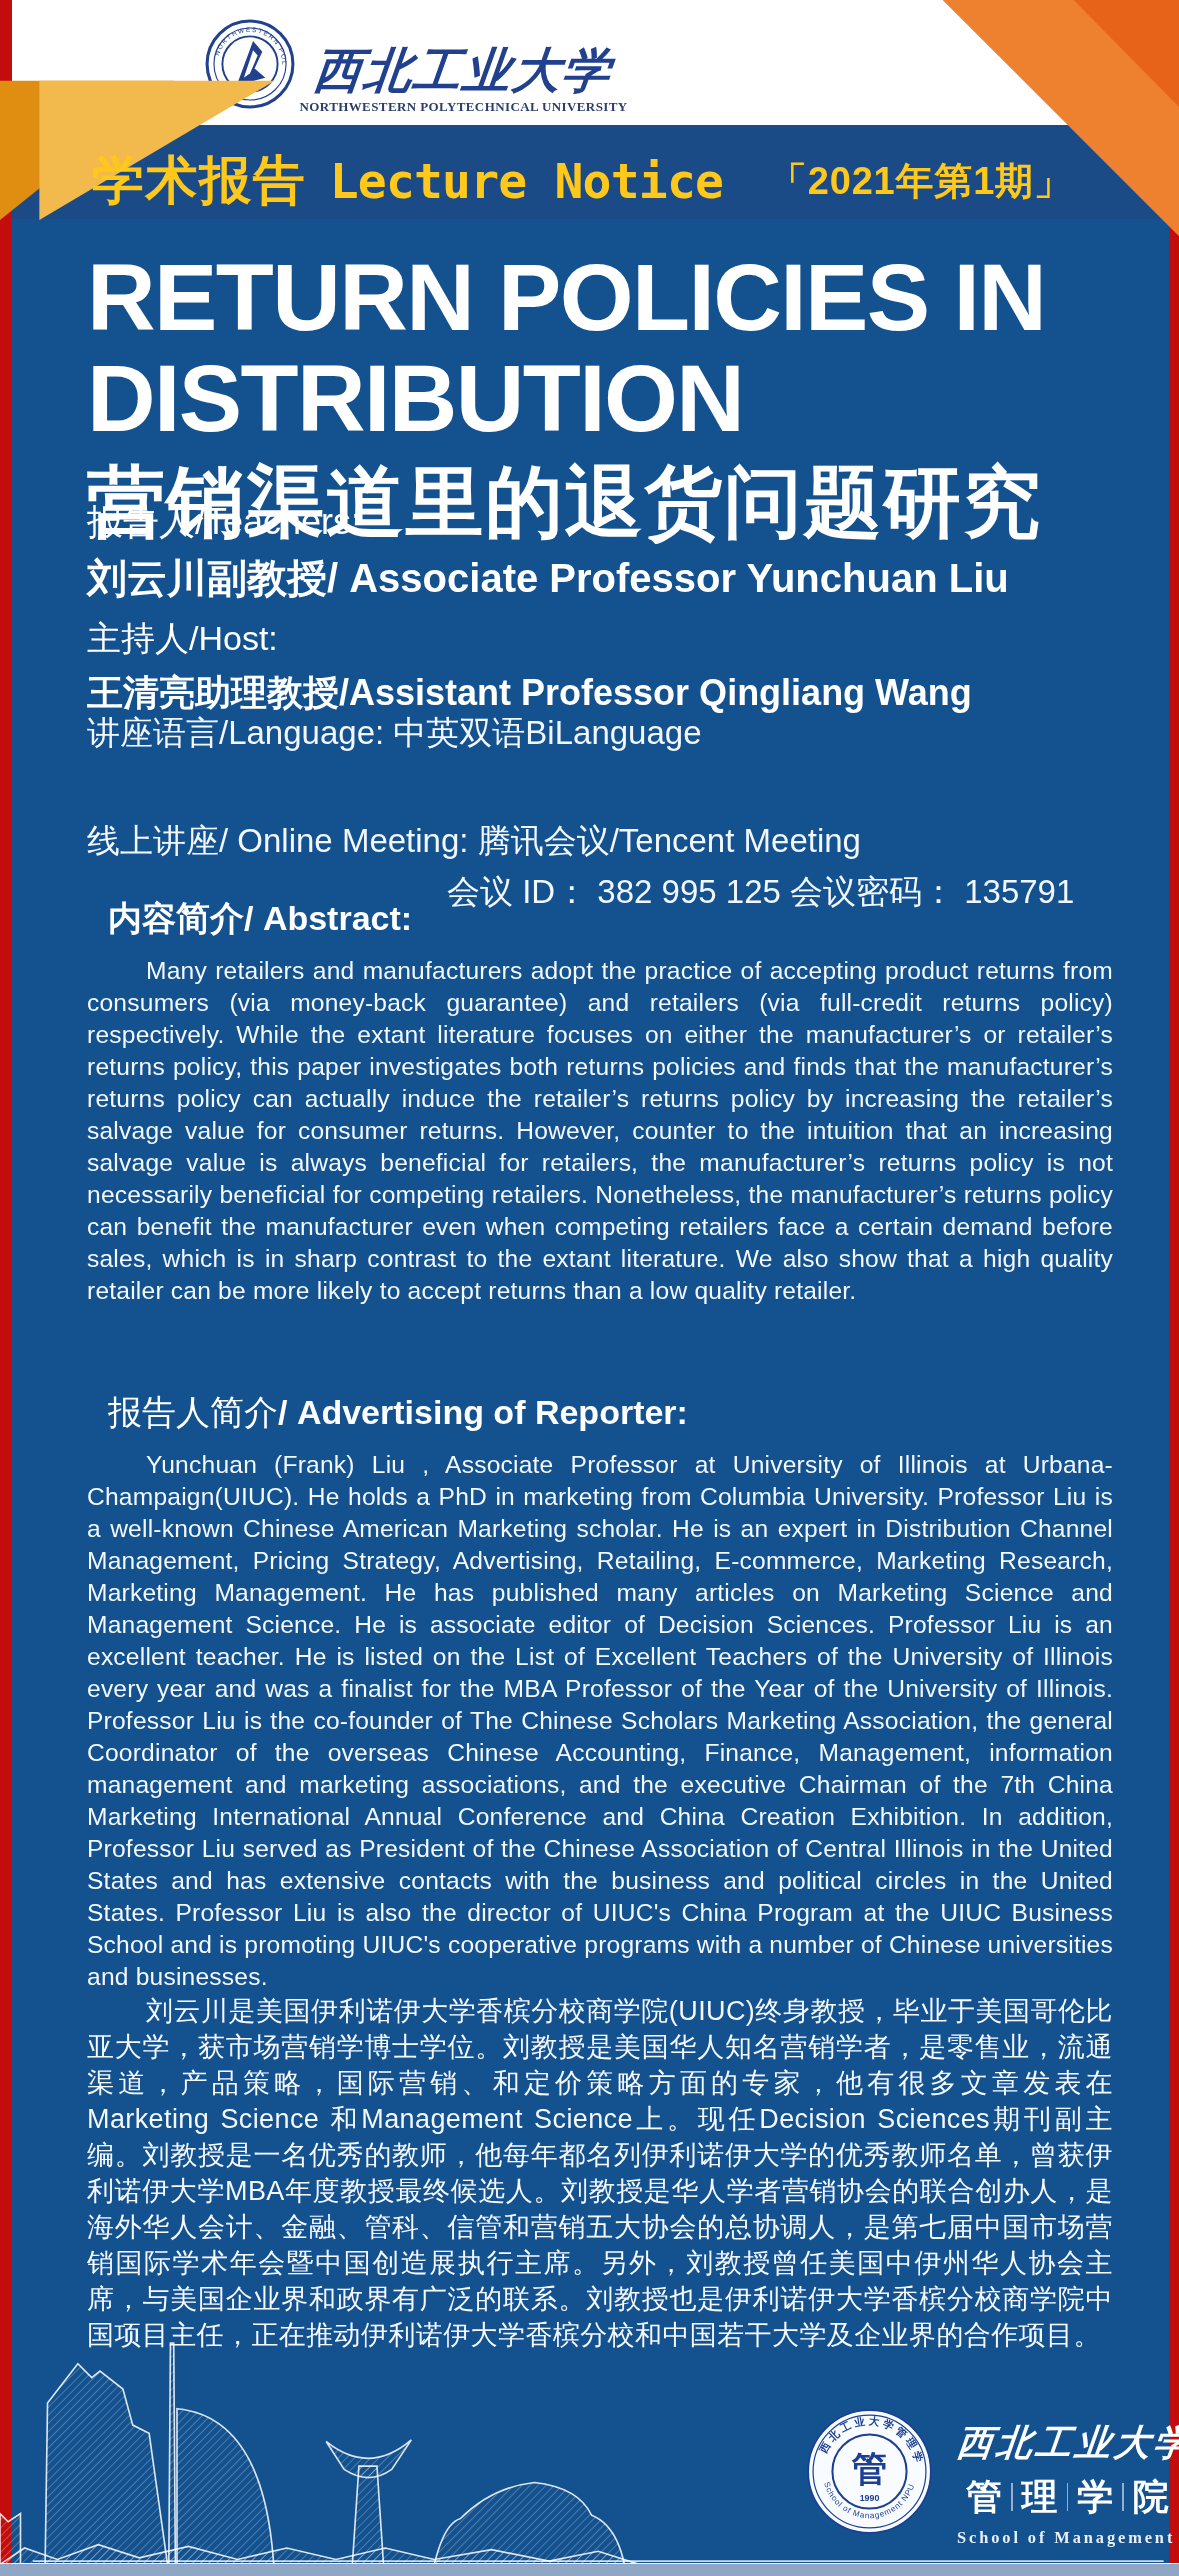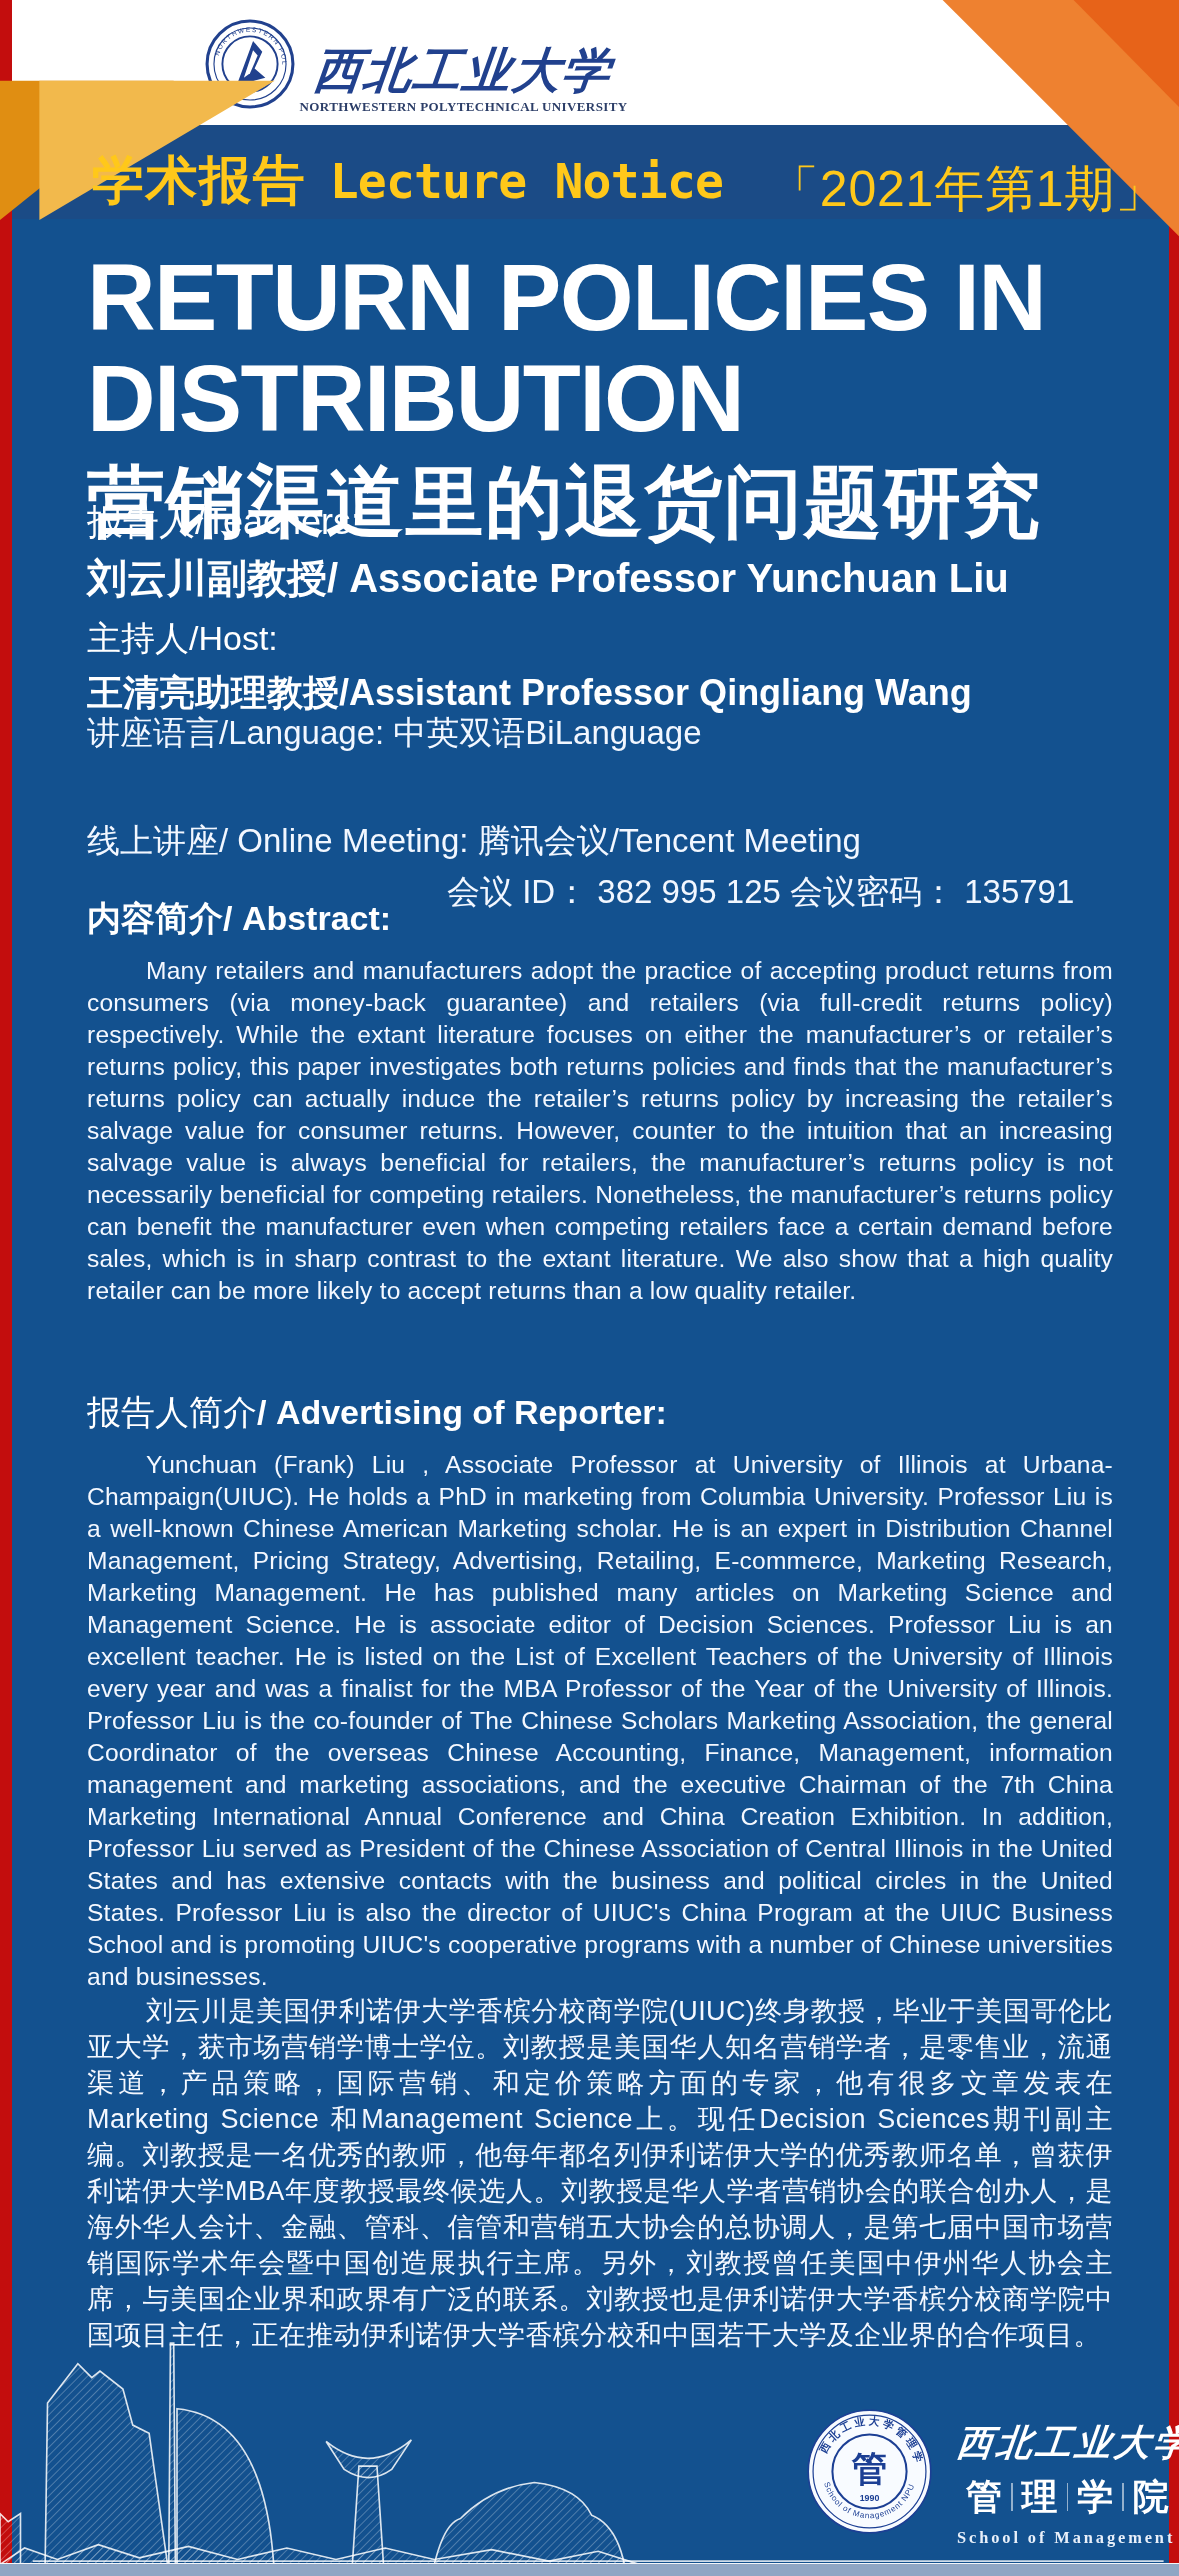--- a/index.html
+++ b/index.html
@@ -30,21 +30,21 @@
   
   #banner-band { position:absolute; left:11.5px; top:125px; width:1157px; height:94px; background:#1b4b86; z-index:2; }
   #banner-title {
     position:absolute; left:92px; top:146px; z-index:5; white-space:nowrap;
     color:#ffc81a; font-weight:bold;
   }
   #banner-title .cn { font-size:52px; letter-spacing:1.6px; }
   #banner-title .en { font-family:"DejaVu Sans Mono", monospace; font-size:48px; letter-spacing:-0.8px; }
   #banner-issue {
     position:absolute; left:769px; top:156px; z-index:5; white-space:nowrap;
-    color:#ffc81a; font-weight:normal; font-size:50px; letter-spacing:0.8px;
+    color:#ffc81a; font-weight:bold; font-size:38px; letter-spacing:0.8px;
   }
 
   
   svg.decor { position:absolute; z-index:4; pointer-events:none; }
   #decor-left { left:0; top:74px; }
   #decor-right { right:0; top:0; }
 
   
   .main-title { position:absolute; left:87px; color:#fff; font-weight:bold; white-space:nowrap; z-index:3; }
   #title-l1 { top:243px; font-size:95px; letter-spacing:-1.6px;text-align:right; }
@@ -62,21 +62,21 @@
   .detail-line { position:absolute; left:87px; font-size:33px; white-space:nowrap; z-index:3; color:#f2f7ff; }
   #detail-language { top:711px; }
   #detail-time     { top:765px; }
   #detail-platform { top:819px; }
   #detail-meeting  { top:870px; left:447px; }
 
   
   .section { position:absolute; left:87px; width:1026px; z-index:3; }
   #abstract-section { top:896px; }
   #intro-section { top:1390px; }
-  .section-heading { font-size:34px; font-weight:bold; margin-bottom:13px; white-space:nowrap; }
+  .section-heading { font-size:34px; font-weight:bold; margin-bottom:13px; white-space:nowrap;margin-left:21px; }
   .section-heading .cn-light { font-weight:400; }
   .para {
     font-size:24.6px; line-height:32px; text-align:justify; text-indent:59px;
     color:#f4f8ff; letter-spacing:0.2px;
   }
   .para.cn { font-size:27px; line-height:36px; letter-spacing:0.4px; }
   #intro-section .para.en { margin-bottom:0px; }
 
   
   #skyline { position:absolute; left:0; top:2325px; z-index:2; }

